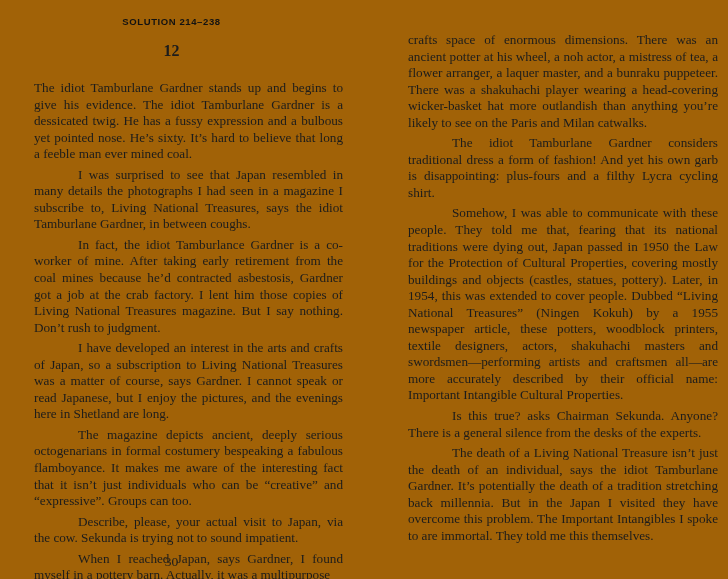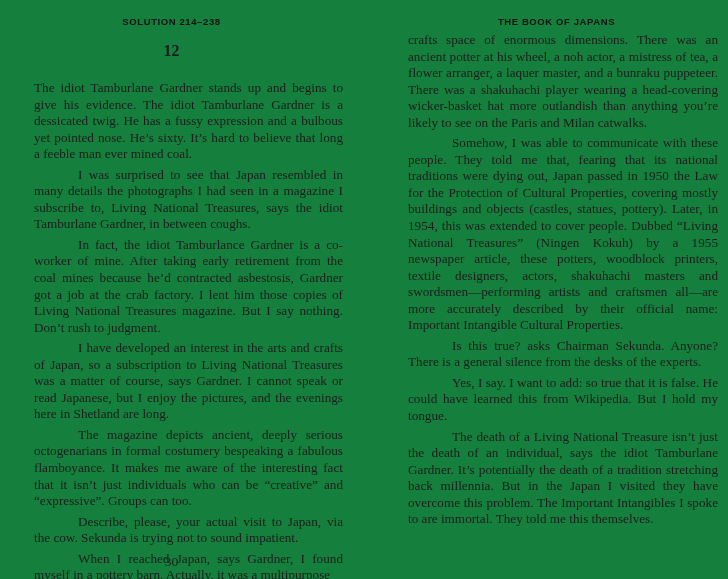--- a/index.html
+++ b/index.html
@@ -7,21 +7,21 @@
     padding: 0;
     background: #ffffff;
     width: 728px;
     height: 579px;
     overflow: hidden;
   }
   .spread {
     display: flex;
     width: 728px;
     height: 579px;
-    background: #15803d;
+    background: #a16207;
     gap: 42px;
   }
   .page {
     position: relative;
     width: 364px;
     height: 579px;
     box-sizing: border-box;
   }
   .running-head {
     position: absolute;
@@ -101,23 +101,22 @@
         <p class="indent"><span>In fact, the idiot Tamburlance Gardner is a co-worker of mine. After taking early retirement from the coal mines because he’d contracted asbestosis, Gardner got a job at the crab factory. I lent him those copies of </span><span class="em">Living National Treasures</span><span> magazine. But I say nothing. Don’t rush to judgment.</span></p>
         <p class="indent"><span>I have developed an interest in the arts and crafts of Japan, so a subscription to </span><span class="em">Living National Treasures</span><span> was a matter of course, says Gardner. I cannot speak or read Japanese, but I enjoy the pictures, and the evenings here in Shetland are long.</span></p>
         <p class="indent"><span>The magazine depicts ancient, deeply serious octogenarians in formal costumery bespeaking a fabulous flamboyance. It makes me aware of the interesting fact that it isn’t just individuals who can be “creative” and “expressive”. Groups can too.</span></p>
         <p class="indent"><span>Describe, please, your actual visit to Japan, via the cow. Sekunda is trying not to sound impatient.</span></p>
         <p class="indent"><span>When I reached Japan, says Gardner, I found myself in a pottery barn. Actually, it was a multipurpose</span></p>
       </div>
     <footer class="folio">30</footer>
   </section>
 
   <section class="page page-right">
-    <header class="running-head">THE BOOK OF JAPANS</header>
     <div class="body-text" id="right-body">
         <p><span>crafts space of enormous dimensions. There was an ancient potter at his wheel, a noh actor, a mistress of tea, a flower arranger, a laquer master, and a bunraku puppeteer. There was a shakuhachi player wearing a head-covering wicker-basket hat more outlandish than anything you’re likely to see on the Paris and Milan catwalks.</span></p>
+        <p class="indent"><span>The idiot Tamburlane Gardner considers traditional dress a form of fashion! And yet his own garb is disappointing: plus-fours and a filthy Lycra cycling shirt.</span></p>
         <p class="indent"><span>Somehow, I was able to communicate with these people. They told me that, fearing that its national traditions were dying out, Japan passed in 1950 the Law for the Protection of Cultural Properties, covering mostly buildings and objects (castles, statues, pottery). Later, in 1954, this was extended to cover people. Dubbed “Living National Treasures” (Ningen Kokuh) by a 1955 newspaper article, these potters, woodblock printers, textile designers, actors, shakuhachi masters and swordsmen—performing artists and craftsmen all—are more accurately described by their official name: Important Intangible Cultural Properties.</span></p>
         <p class="indent"><span>Is this true? asks Chairman Sekunda. Anyone? There is a general silence from the desks of the experts.</span></p>
-        <p class="indent"><span>Yes, I say. I want to add: so true that it is false. He could have learned this from Wikipedia. But I hold my tongue.</span></p>
         <p class="indent"><span>The death of a Living National Treasure isn’t just the death of an individual, says the idiot Tamburlane Gardner. It’s potentially the death of a tradition stretching back millennia. But in the Japan I visited they have overcome this problem. The Important Intangibles I spoke to are immortal. They told me this themselves.</span></p>
       </div>
   </section>
 
 </div>
 
 </body></html>

